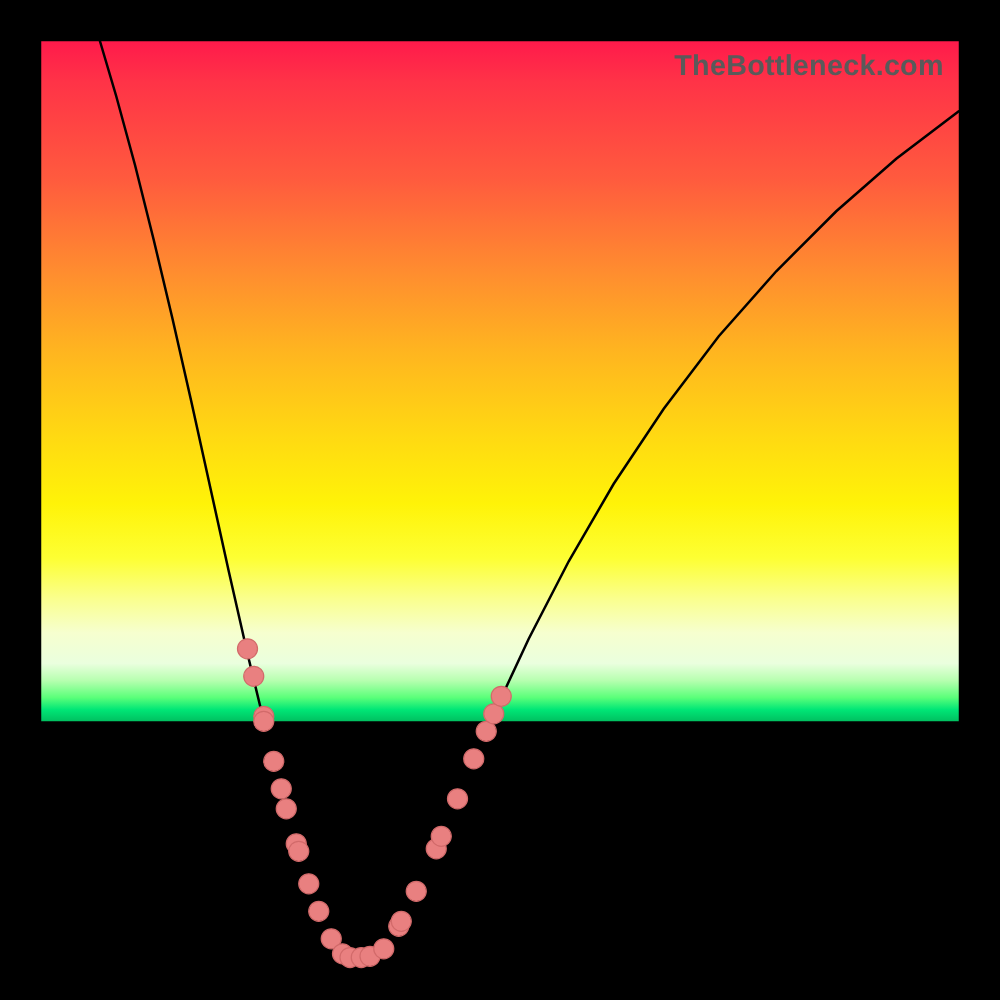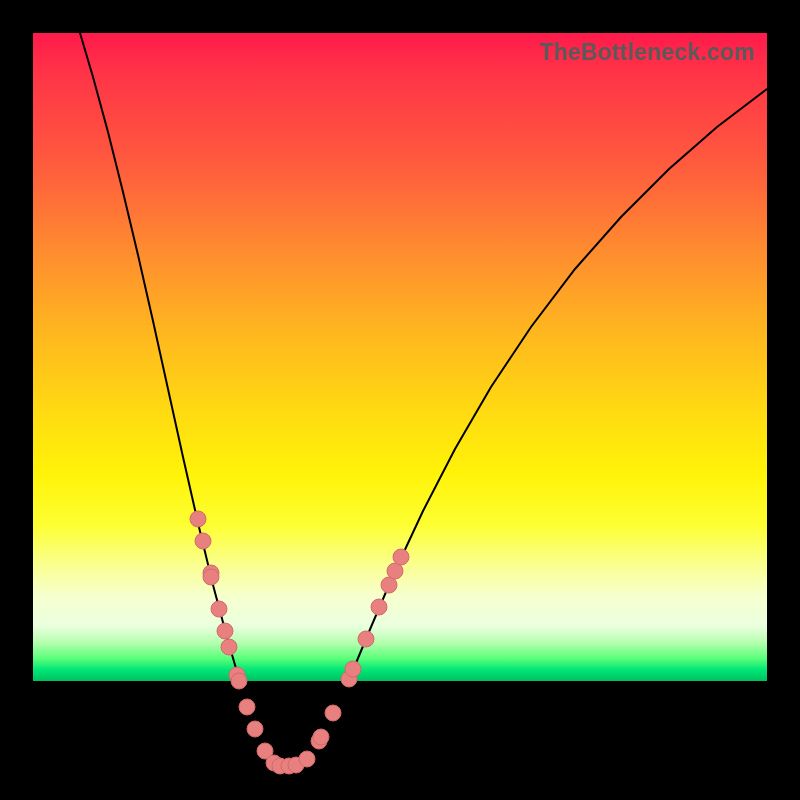--- a/index.html
+++ b/index.html
@@ -15,21 +15,21 @@
     position: relative;
     width: 800px;
     height: 800px;
     background: #000;
   }
   .plot-area {
     position: absolute;
     left: 33px;
     top: 33px;
     width: 734px;
-    height: 648px;
+    height: 544px;
     
     background: linear-gradient(
       to bottom,
       #ff1a4b 0%,
       #ff3347 6%,
       #ff5a3e 20%,
       #ff8d2f 34%,
       #ffb61f 46%,
       #ffd912 58%,
       #fff308 68%,

